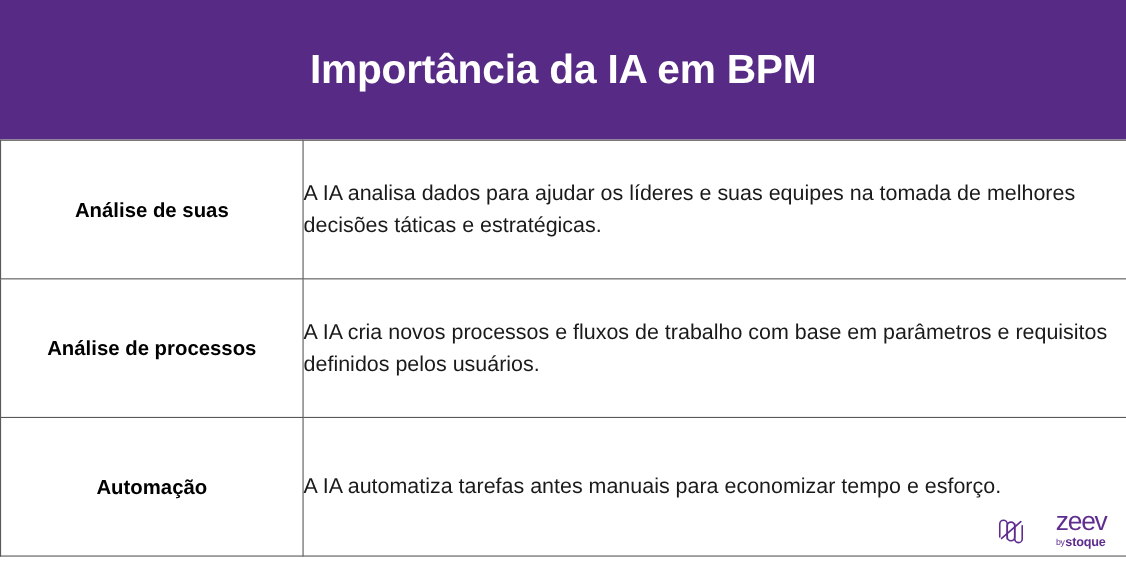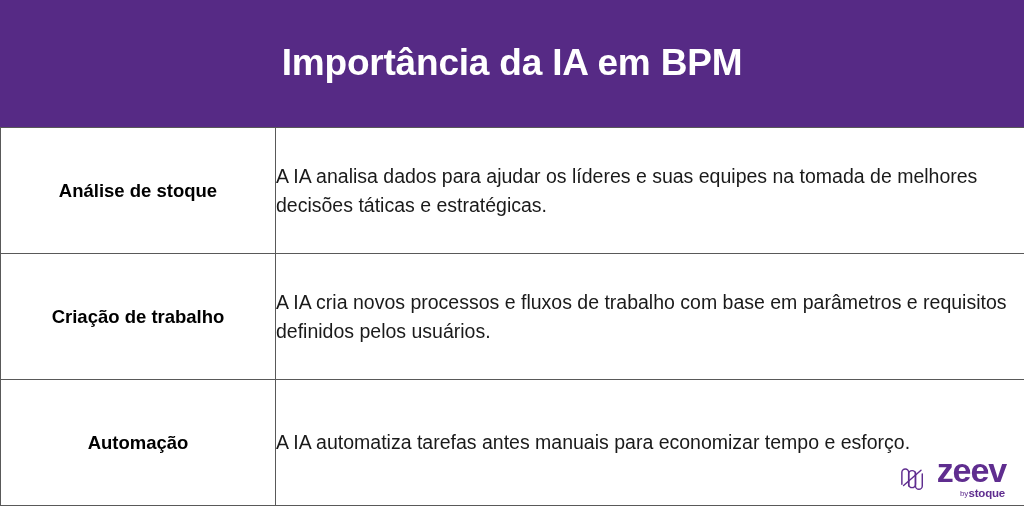--- a/index.html
+++ b/index.html
@@ -113,22 +113,22 @@
     display: block;
     flex: 0 0 auto;
   }
   .logo-wordmark {
     display: flex;
     flex-direction: column;
     align-items: flex-end;
     line-height: 1;
   }
   .logo-word {
-    font-size: 34px;
-    font-weight: bold;
+    font-size: 24px;
+    font-weight: normal;
     color: #5f2d8f;
     letter-spacing: -1.1px;
     line-height: 0.95;
   }
   .logo-sub {
     font-size: 11.5px;
     font-weight: bold;
     color: #5f2d8f;
     letter-spacing: -0.2px;
     margin-top: 1px;
@@ -149,29 +149,29 @@
 
   <div class="header-banner">
     <h1 class="header-title">Importância da IA em BPM</h1>
   </div>
 
   <div class="table-wrap">
     <table class="info-table">
       <tbody>
         <tr>
           <td class="col-label">
-            <span class="label-text">Análise de stoque</span>
+            <span class="label-text">Análise de suas</span>
           </td>
           <td class="col-desc">
             <span class="desc-text">A IA analisa dados para ajudar os líderes e suas equipes na tomada de melhores decisões táticas e estratégicas.</span>
           </td>
         </tr>
         <tr>
           <td class="col-label">
-            <span class="label-text">Criação de trabalho</span>
+            <span class="label-text">Análise de processos</span>
           </td>
           <td class="col-desc">
             <span class="desc-text">A IA cria novos processos e fluxos de trabalho com base em parâmetros e requisitos definidos pelos usuários.</span>
           </td>
         </tr>
         <tr>
           <td class="col-label">
             <span class="label-text">Automação</span>
           </td>
           <td class="col-desc">

